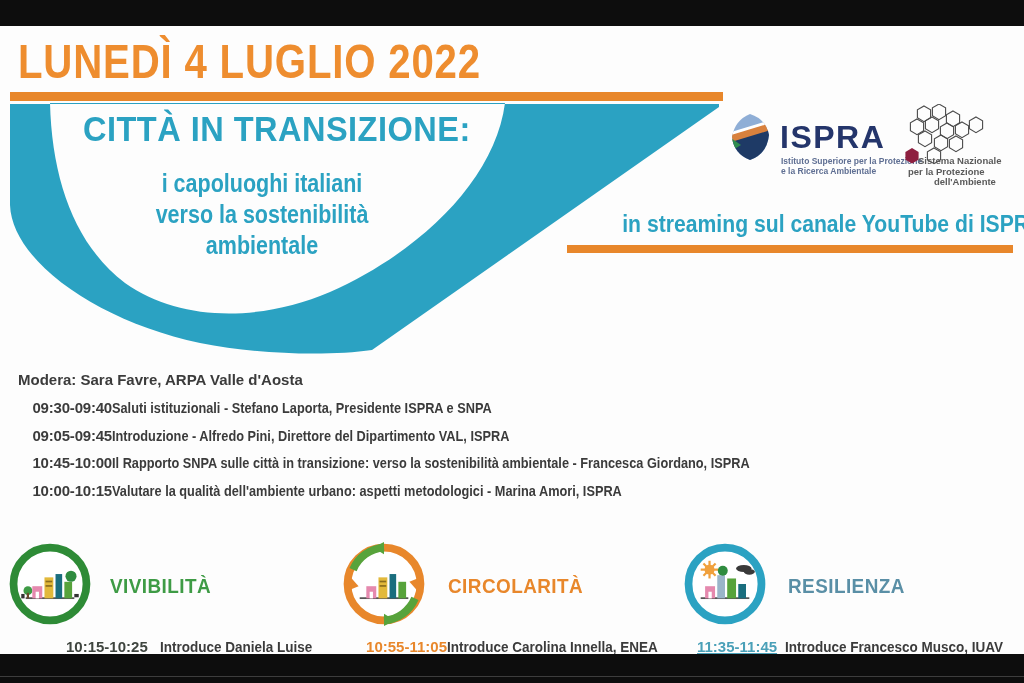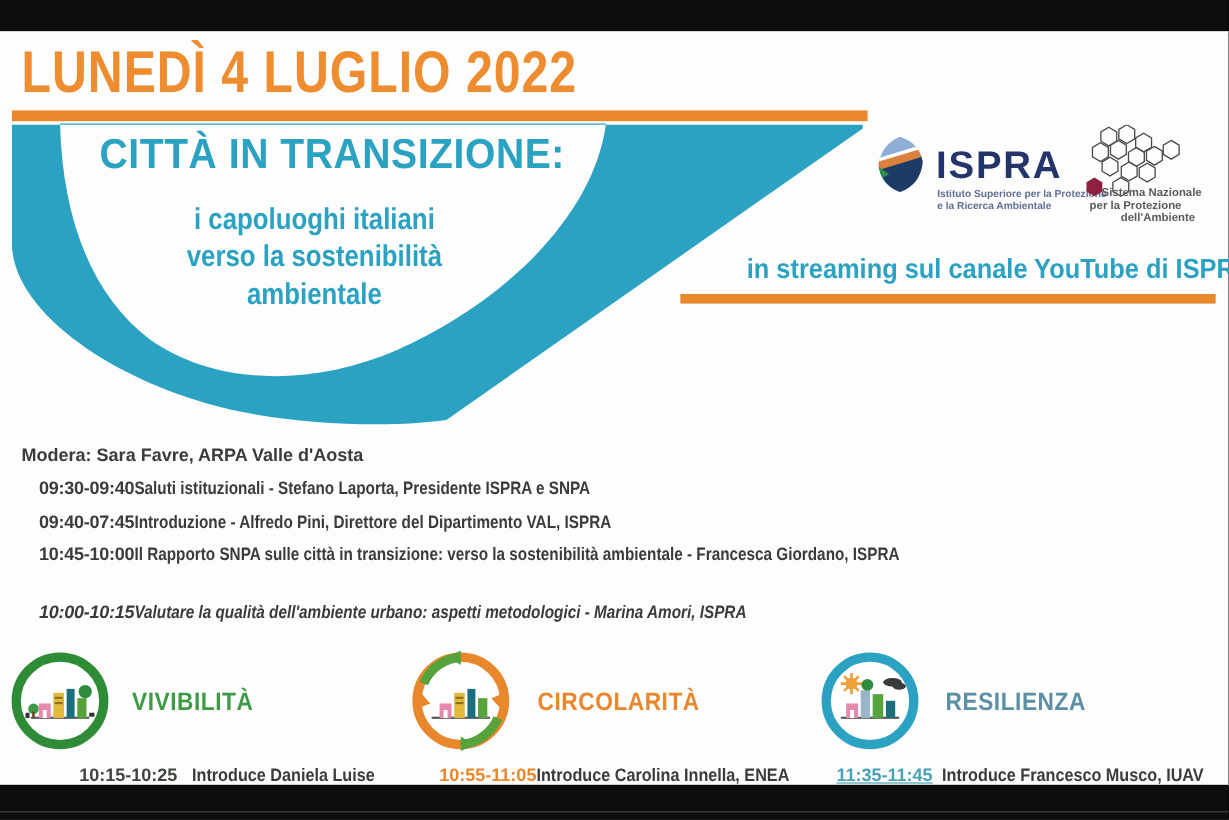--- a/index.html
+++ b/index.html
@@ -30,21 +30,21 @@
   .snpa-hex{left:891px;top:104px;width:100px;height:72px;}
   .snpa-text{left:906px;top:156px;font-size:9.5px;line-height:10.5px;color:#5a5a5a;font-weight:bold;}
   .snpa-text .l1{padding-left:12px;}
   .snpa-text .l2{padding-left:2px;}
   .snpa-text .l3{padding-left:28px;}
 
   
   .prog-row{left:18px;white-space:nowrap;font-size:15px;font-weight:bold;color:#3b3b3b;text-align:right;}
   .prog-row .t{display:inline-block;width:94px;letter-spacing:-.2px;}
   .prog-row .d{display:inline-block;transform:scaleX(.85);transform-origin:left top;letter-spacing:0;}
-  .r0{top:371px;} .r1{top:399px;} .r2{top:427px;} .r3{top:454px;} .r4{top:502px;font-style:italic;}
+  .r0{top:371px;} .r1{top:399px;} .r2{top:427px;} .r3{top:454px;} .r4{top:482px;}
 
   
   .sec-icon{width:84px;height:84px;top:542px;}
   .sec-title{top:574px;font-size:21px;font-weight:bold;letter-spacing:.5px;
              transform:scaleX(.9);transform-origin:left top;white-space:nowrap;}
   .sec-row{top:638px;white-space:nowrap;font-size:15px;font-weight:bold;color:#3b3b3b;}
   .sec-row .d{display:inline-block;transform:scaleX(.9);transform-origin:left top;}
 </style>
 </head>
 <body>
@@ -121,21 +121,21 @@
     <div class="l2">per la Protezione</div>
     <div class="l3">dell'Ambiente</div>
   </div>
 
   <div class="abs prog-row r0">Modera: Sara Favre, ARPA Valle d'Aosta</div>
 
   <div class="abs prog-row r1">
     <span class="t">09:30-09:40</span><span class="d">Saluti istituzionali - Stefano Laporta, Presidente ISPRA e SNPA</span>
   </div>
   <div class="abs prog-row r2">
-    <span class="t">09:40-07:45</span><span class="d">Introduzione - Alfredo Pini, Direttore del Dipartimento VAL, ISPRA</span>
+    <span class="t">09:05-09:45</span><span class="d">Introduzione - Alfredo Pini, Direttore del Dipartimento VAL, ISPRA</span>
   </div>
   <div class="abs prog-row r3">
     <span class="t">10:45-10:00</span><span class="d">Il Rapporto SNPA sulle città in transizione: verso la sostenibilità ambientale - Francesca Giordano, ISPRA</span>
   </div>
   <div class="abs prog-row r4">
     <span class="t">10:00-10:15</span><span class="d">Valutare la qualità dell'ambiente urbano: aspetti metodologici - Marina Amori, ISPRA</span>
   </div>
 
   <svg class="abs sec-icon" style="left:8px;" viewBox="0 0 76 76">
     <circle cx="38" cy="38" r="33" fill="#ffffff" stroke-width="7" stroke="#2E8B36"></circle>

